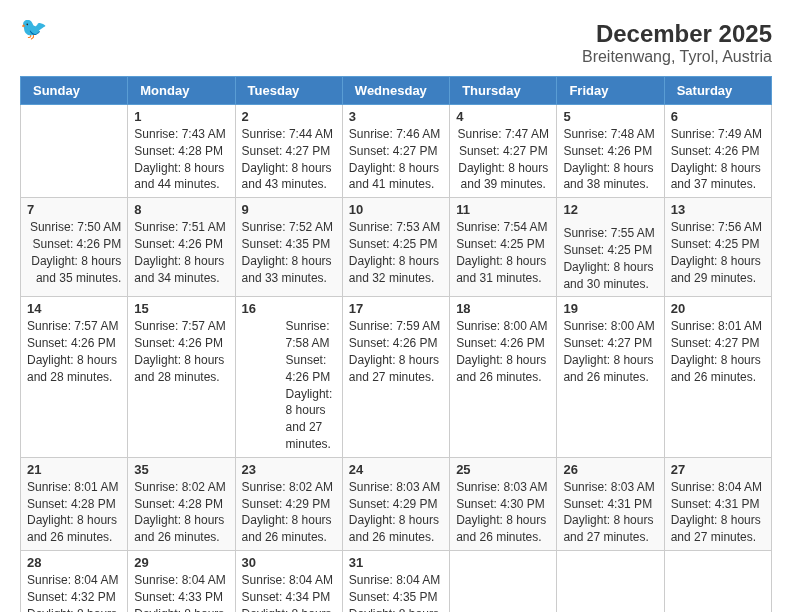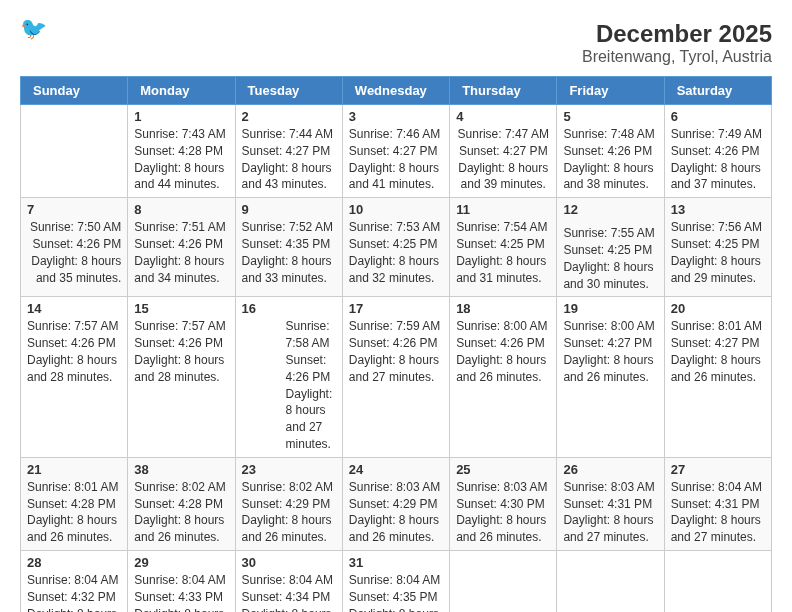--- a/index.html
+++ b/index.html
@@ -263,21 +263,21 @@
       </tr>
       <tr>
         <td>
           <span class="day-num">21</span>
           <div class="day-info" style="white-space: pre-line;">Sunrise: 8:01 AM
 Sunset: 4:28 PM
 Daylight: 8 hours
 and 26 minutes.</div>
         </td>
         <td>
-          <span class="day-num">38</span>
+          <span class="day-num">35</span>
           <div class="day-info" style="white-space: pre-line;">Sunrise: 8:02 AM
 Sunset: 4:28 PM
 Daylight: 8 hours
 and 26 minutes.</div>
         </td>
         <td>
           <span class="day-num">23</span>
           <div class="day-info" style="white-space: pre-line;">Sunrise: 8:02 AM
 Sunset: 4:29 PM
 Daylight: 8 hours

